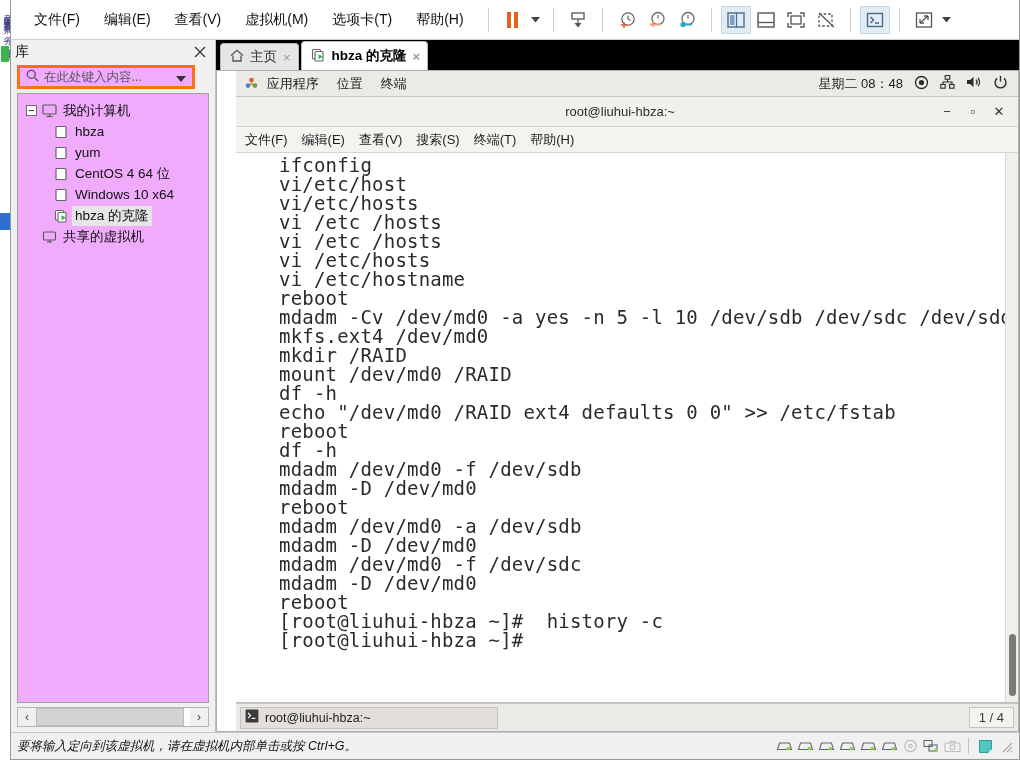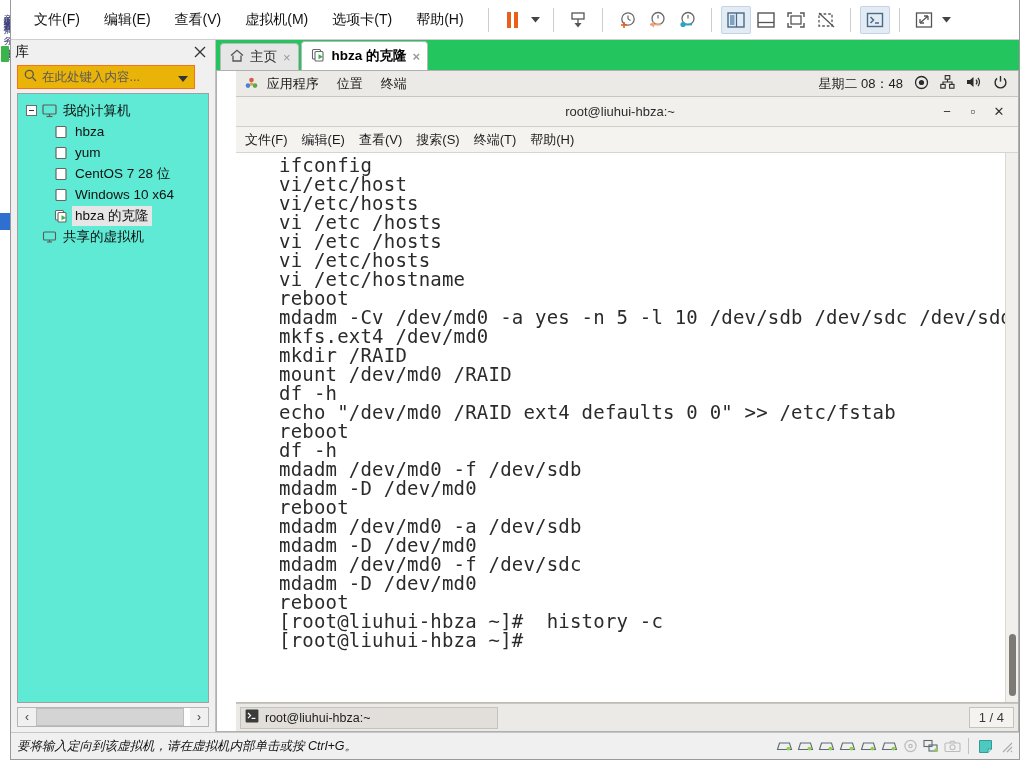--- a/index.html
+++ b/index.html
@@ -106,28 +106,28 @@
   .lib-head {
     height: 24px; display: flex; align-items: center; padding: 0 6px 0 4px;
     flex: none;
   }
   .lib-title { font-size: 14px; color: #111; flex: 1; }
   .lib-close {
     width: 18px; height: 18px; display: flex; align-items: center;
     justify-content: center; cursor: default;
   }
   .search-row {
-    margin: 1px 20px 4px 6px; height: 24px; background: #eab308;
-    border: 1px solid #f97316; display: flex; align-items: center; flex: none;
+    margin: 1px 20px 4px 6px; height: 24px; background: #f0abfc;
+    border: 3px solid #f97316; display: flex; align-items: center; flex: none;
   }
   .search-row .mag { margin: 0 5px 0 6px; flex: none; }
   .search-ph { font-size: 12.5px; color: #5a5a5a; flex: 1; }
   .search-caret { margin-right: 6px; flex: none; }
   .tree-box {
-    flex: 1; margin: 0 6px; background: #5eead4; border: 1px solid #a0a0a0;
+    flex: 1; margin: 0 6px; background: #f0abfc; border: 1px solid #a0a0a0;
     overflow: hidden; min-height: 0; padding-top: 6px;
   }
   .tnode {
     display: flex; align-items: center; height: 21px; font-size: 13.5px;
     color: #111; padding-left: 8px; white-space: nowrap; cursor: default;
   }
   .tnode.sel > .tlabel { background: #e6e6e6; }
   .tnode .exp {
     width: 11px; height: 11px; border: 1px solid #6d6d6d; background: #fff;
     margin-right: 5px; flex: none; position: relative;
@@ -156,21 +156,21 @@
 
   
   .rightpane {
     flex: 1; display: flex; flex-direction: column; min-width: 0;
     background: #f0f0f0; border-left: 1px solid #c0c0c0;
   }
 
   
   .tabstrip {
     height: 30px; display: flex; align-items: flex-end; flex: none;
-    padding-left: 4px; background: #22c55e;
+    padding-left: 4px; background: #000000;
   }
   .tab {
     height: 27px; display: flex; align-items: center; padding: 0 7px 0 9px;
     font-size: 13.5px; color: #333; cursor: default; gap: 6px;
     border: 1px solid #b9b9b9; border-bottom: none;
     border-radius: 4px 4px 0 0; background: #e6e6e6; margin-right: 2px;
   }
   .tab.active {
     background: #ffffff; color: #000; font-weight: bold; height: 29px;
   }
@@ -450,21 +450,21 @@
             </span>
             <span class="tlabel">yum</span>
           </div>
 
           <div class="tnode indent1">
             <span class="ico">
               <svg width="14" height="14" viewBox="0 0 14 14">
                   <rect x="2" y="1.5" width="10" height="11" rx="1" fill="#fff" stroke="#666" stroke-width="1.2"></rect>
                 </svg>
             </span>
-            <span class="tlabel">CentOS 7 28 位</span>
+            <span class="tlabel">CentOS 4 64 位</span>
           </div>
 
           <div class="tnode indent1">
             <span class="ico">
               <svg width="14" height="14" viewBox="0 0 14 14">
                   <rect x="2" y="1.5" width="10" height="11" rx="1" fill="#fff" stroke="#666" stroke-width="1.2"></rect>
                 </svg>
             </span>
             <span class="tlabel">Windows 10 x64</span>
           </div>

